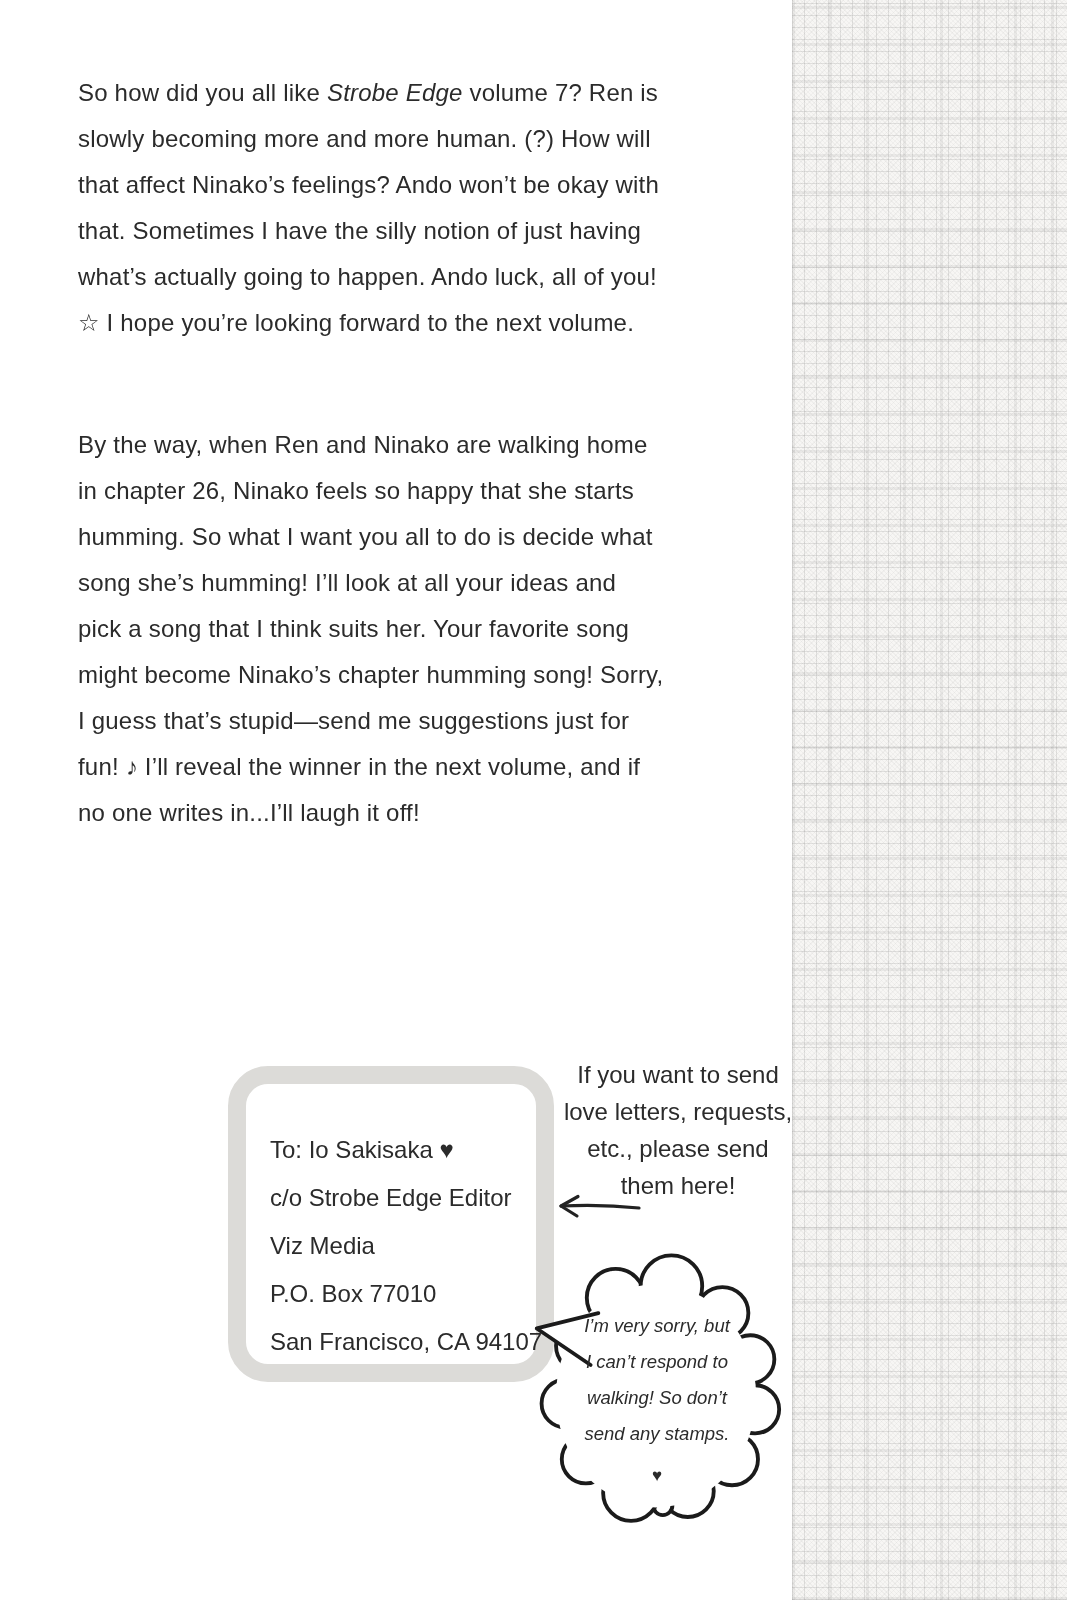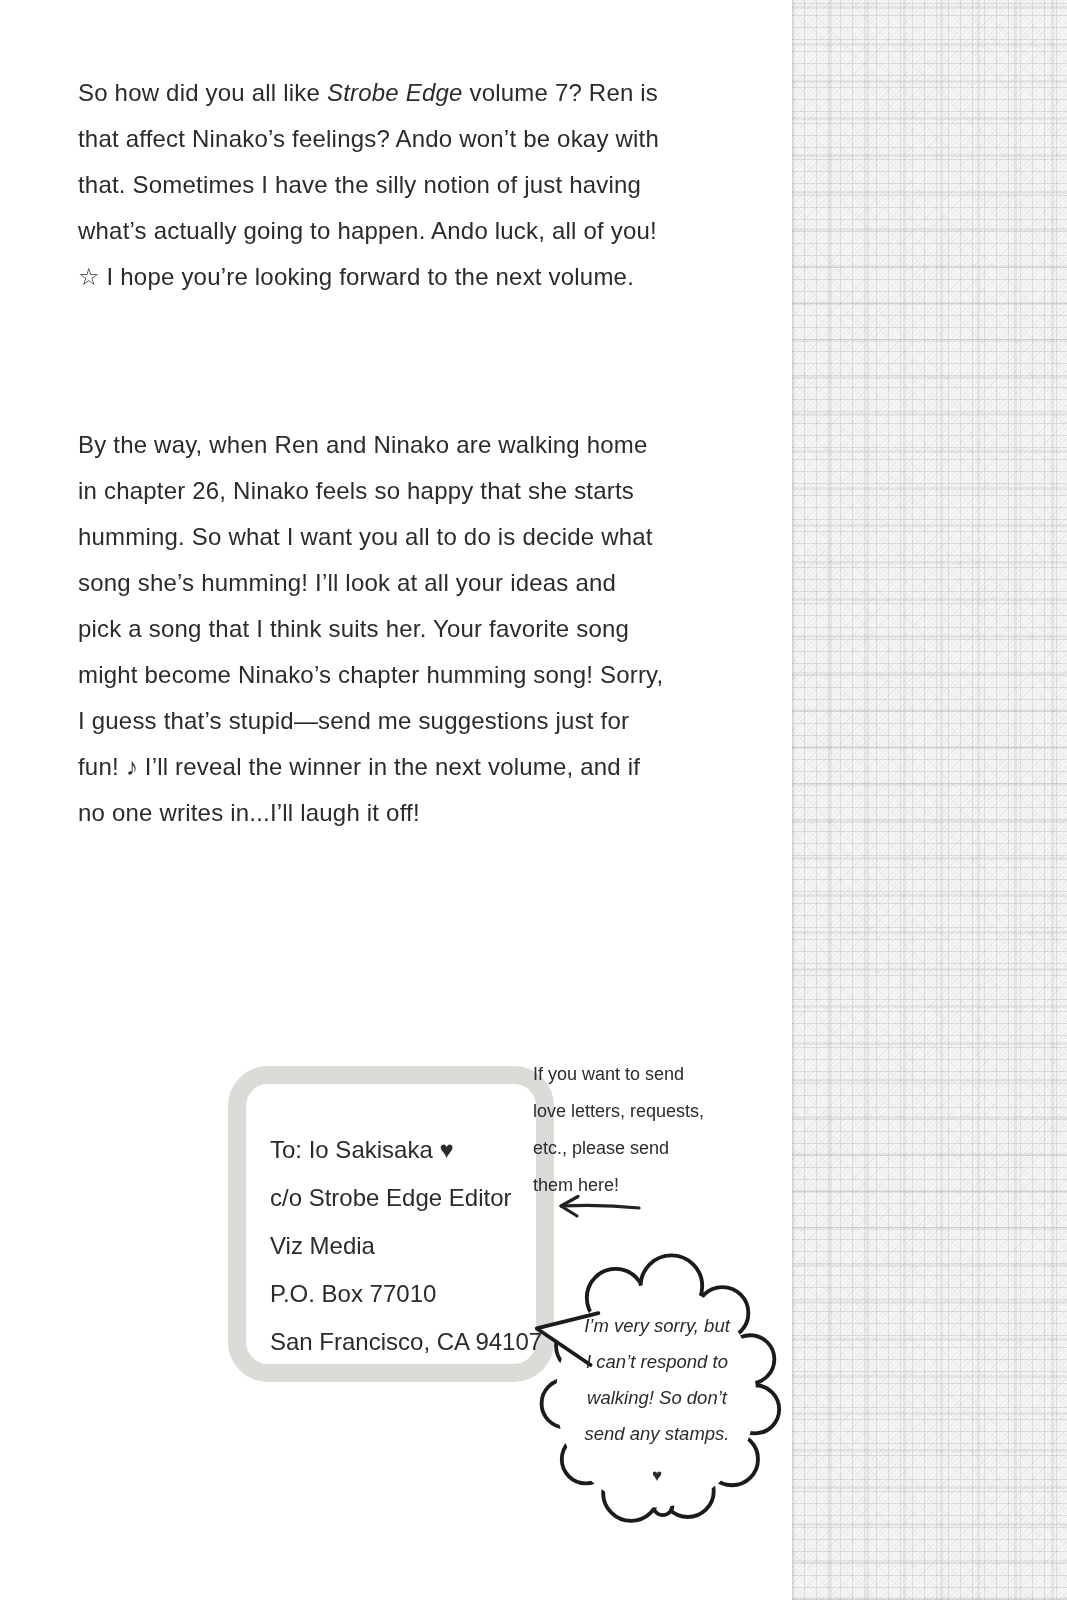--- a/index.html
+++ b/index.html
@@ -35,42 +35,43 @@
   .addr-box{
     position:absolute;left:228px;top:1066px;width:326px;height:316px;
     box-sizing:border-box;border:18px solid #dcdbd8;border-radius:40px;
     background:#ffffff;
   }
   .addr-inner{
     padding:42px 0 0 24px;font-size:24px;line-height:48px;white-space:nowrap;
   }
 
   .note{
-    position:absolute;left:533px;top:1056px;width:230px;
-    font-size:18px;line-height:37px;white-space:nowrap;
+    position:absolute;left:563px;top:1056px;width:230px;
+    font-size:24px;line-height:37px;white-space:nowrap;text-align:center;
   }
   .arrow{position:absolute;left:551px;top:1192px;}
 
   .bubble{position:absolute;left:531px;top:1248px;width:252px;height:286px;font-style:italic;}
   .bubble svg{position:absolute;left:0;top:0;}
   .bubble-text{
     position:absolute;left:30px;top:60px;width:192px;text-align:center;
     font-size:18.5px;line-height:36px;
   }
   .bubble-heart{font-size:17px;margin-top:6px;}
 </style>
 </head>
 <body>
 
 <div class="page">
 
   <div class="pattern"></div>
 
   <div class="para p1">
     <div><span>So how did you all like </span><span class="em">Strobe Edge</span><span> volume 7? Ren is</span></div>
+    <div>slowly becoming more and more human. (?) How will</div>
     <div>that affect Ninako’s feelings? Ando won’t be okay with</div>
     <div>that. Sometimes I have the silly notion of just having</div>
     <div>what’s actually going to happen. Ando luck, all of you!</div>
     <div>☆ I hope you’re looking forward to the next volume.</div>
   </div>
 
   <div class="para p2">
     <div>By the way, when Ren and Ninako are walking home</div>
     <div>in chapter 26, Ninako feels so happy that she starts</div>
     <div>humming. So what I want you all to do is decide what</div>

